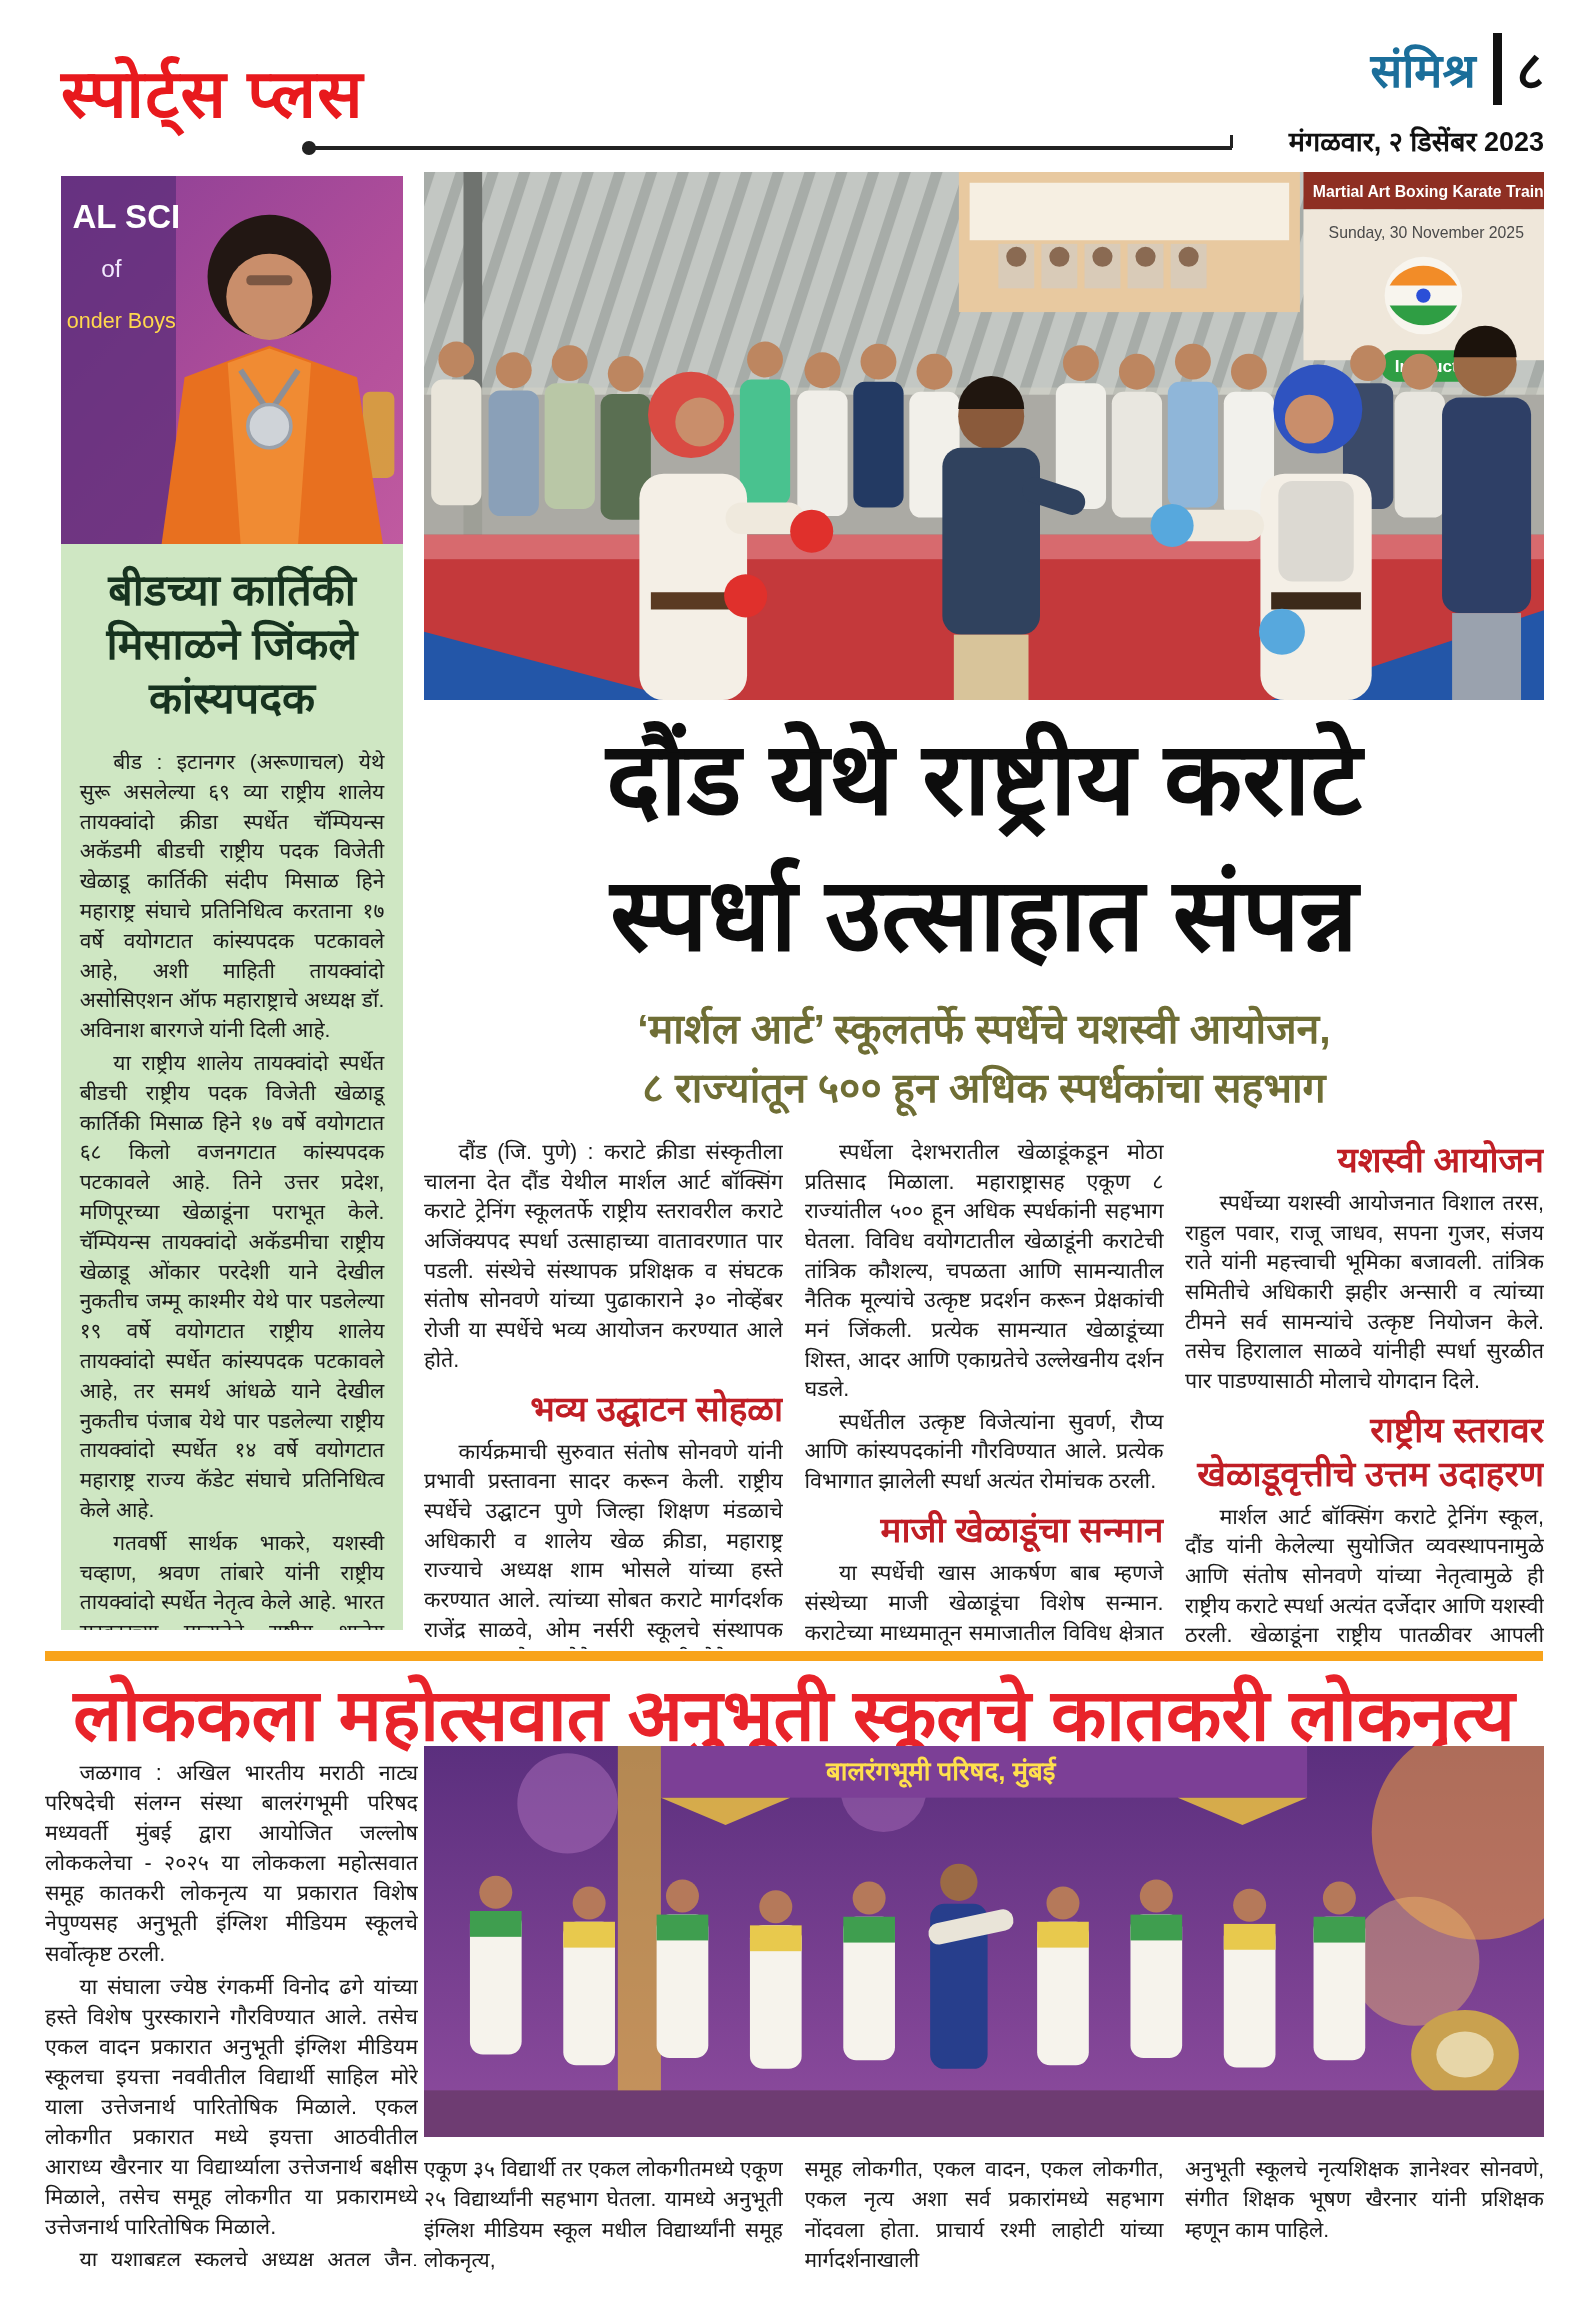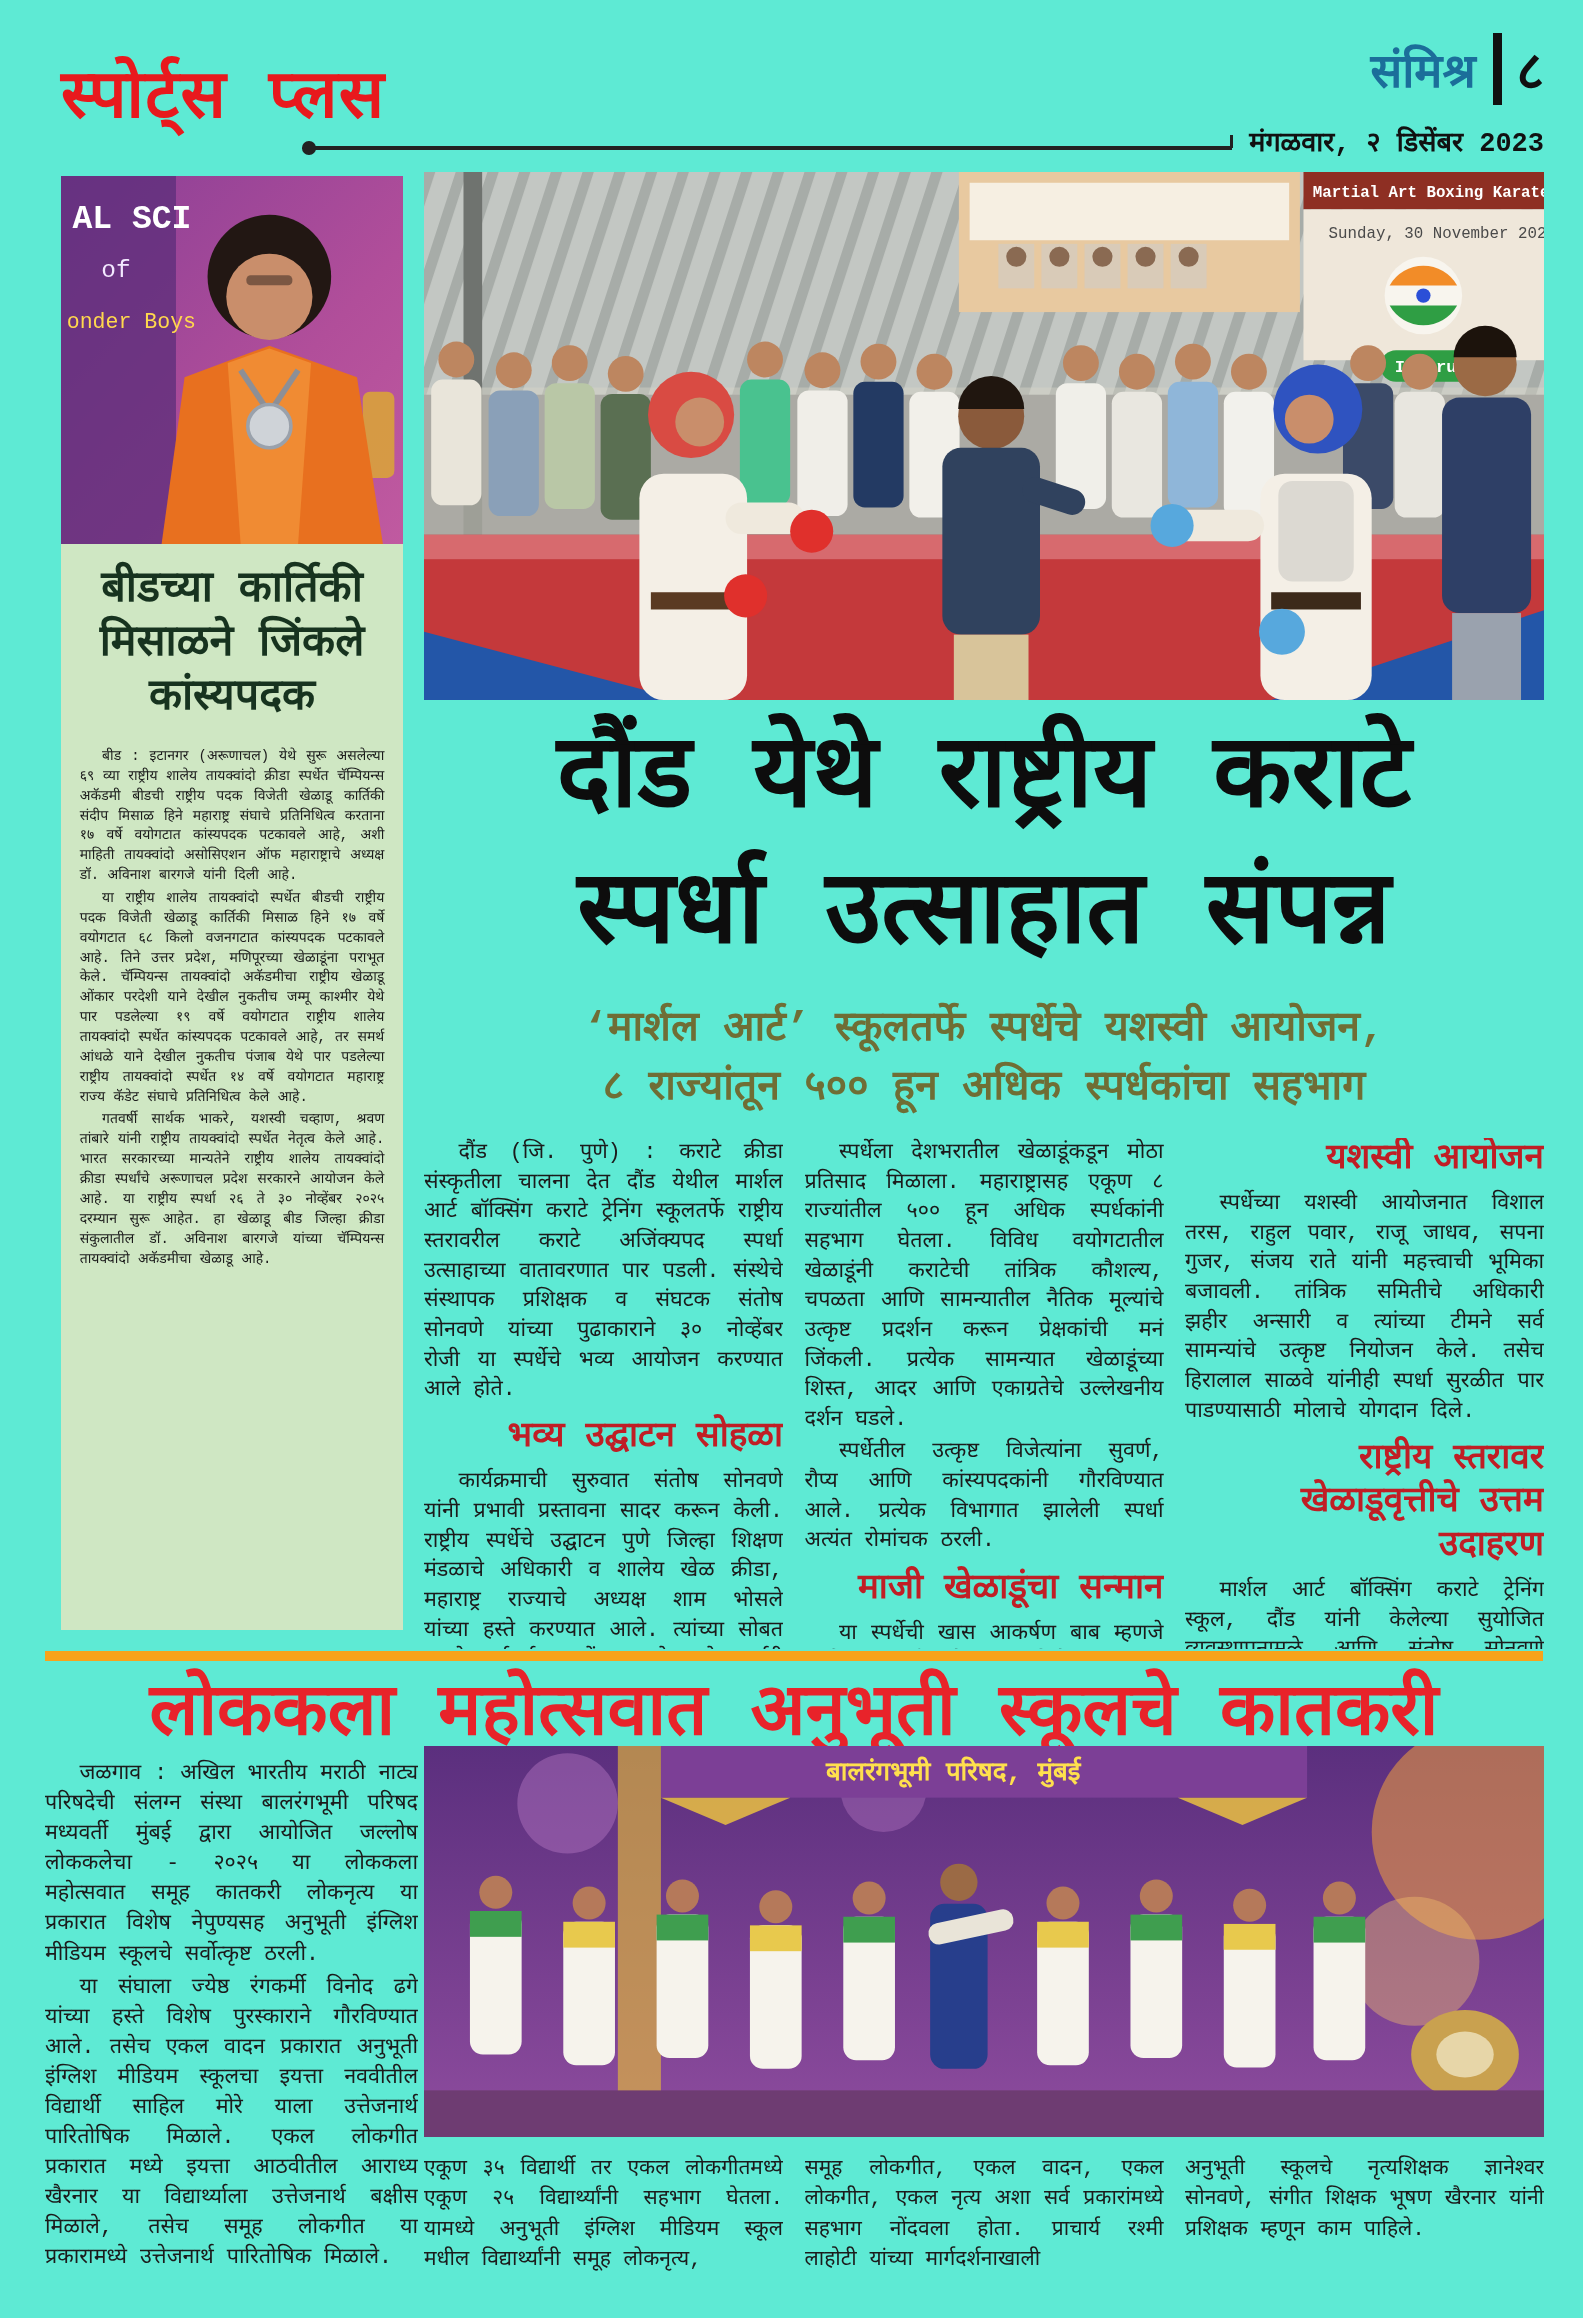--- a/index.html
+++ b/index.html
@@ -1,38 +1,38 @@
 <!DOCTYPE html>
 <html style="font-size:11.5px"><head>
 <meta charset="utf-8">
 <style>
   html,body{margin:0;padding:0;background:#e9e9e9;}
-  #page{position:relative;width:1583px;height:2319px;background:#5eead4;overflow:hidden;
-        font-family:Liberation Mono, monospace;color:#1b1b1b;}
+  #page{position:relative;width:1583px;height:2319px;background:#ffffff;overflow:hidden;
+        font-family:Liberation Sans, sans-serif;color:#1b1b1b;}
   
   .masthead{position:absolute;left:61px;top:45px;font-size:67px;font-weight:700;color:#e8191d;letter-spacing:1.4px;}
   .header-rule{position:absolute;left:310px;top:146px;width:922px;height:3.6px;background:#222;}
   .header-rule::before{content:"";position:absolute;left:-8px;top:-5px;width:13.6px;height:13.6px;border-radius:50%;background:#222;}
   .header-rule::after{content:"";position:absolute;right:-1.4px;top:-10.8px;width:3.6px;height:13px;background:#222;}
   .section-block{position:absolute;right:39px;top:32px;display:flex;align-items:center;}
   .section-label{font-size:47px;font-weight:700;color:#1b6e9a;}
   .section-vbar{width:9.3px;height:72px;background:#111;margin:0 14.4px 0 17px;}
   .page-number{font-size:53px;font-weight:700;color:#111;}
   .date-line{position:absolute;right:39px;top:122px;font-size:27px;font-weight:700;color:#111;}
   
   .photo{position:absolute;overflow:hidden;background:#888;}
   .photo svg{display:block;width:100%;height:100%;}
   .photo-side{left:61px;top:176px;width:342px;height:368px;}
   .photo-main{left:424px;top:172px;width:1120px;height:528px;}
   .photo-bottom{left:424px;top:1746px;width:1120px;height:391px;}
   
   .sidebar-box{position:absolute;left:61px;top:544px;width:342px;height:1086px;background:#cfe7c3;
                box-sizing:border-box;padding:16px 18.7px;overflow:hidden;}
   .sidebar-headline{font-size:43px;line-height:1.26;font-weight:700;color:#17331f;text-align:center;margin:2.9px 0 21.5px;}
-  .sidebar-box .para{font-size:14px;line-height:1.42;}
+  .sidebar-box .para{font-size:21px;line-height:1.42;}
   .para{text-align:justify;text-indent:1.6em;margin:0 0 2.9px;}
   
   .main-headline{position:absolute;left:424px;top:712px;width:1120px;text-align:center;font-weight:700;
                  color:#0d0d0d;font-size:102px;line-height:1.33;}
   .main-subhead{position:absolute;left:424px;top:1000px;width:1120px;text-align:center;font-weight:700;
                 color:#6f6e35;font-size:41px;line-height:1.45;}
   .cols{position:absolute;left:424px;top:1138px;width:1120px;height:511px;display:flex;gap:21.5px;overflow:hidden;}
   .col{flex:0 0 359px;width:359px;font-size:21.5px;line-height:1.38;text-align:justify;overflow:hidden;}
   .red-subhead{color:#c01e25;font-weight:700;font-size:35px;text-align:right;text-indent:0;
                margin:11.5px 0 7.2px;line-height:1.25;}

